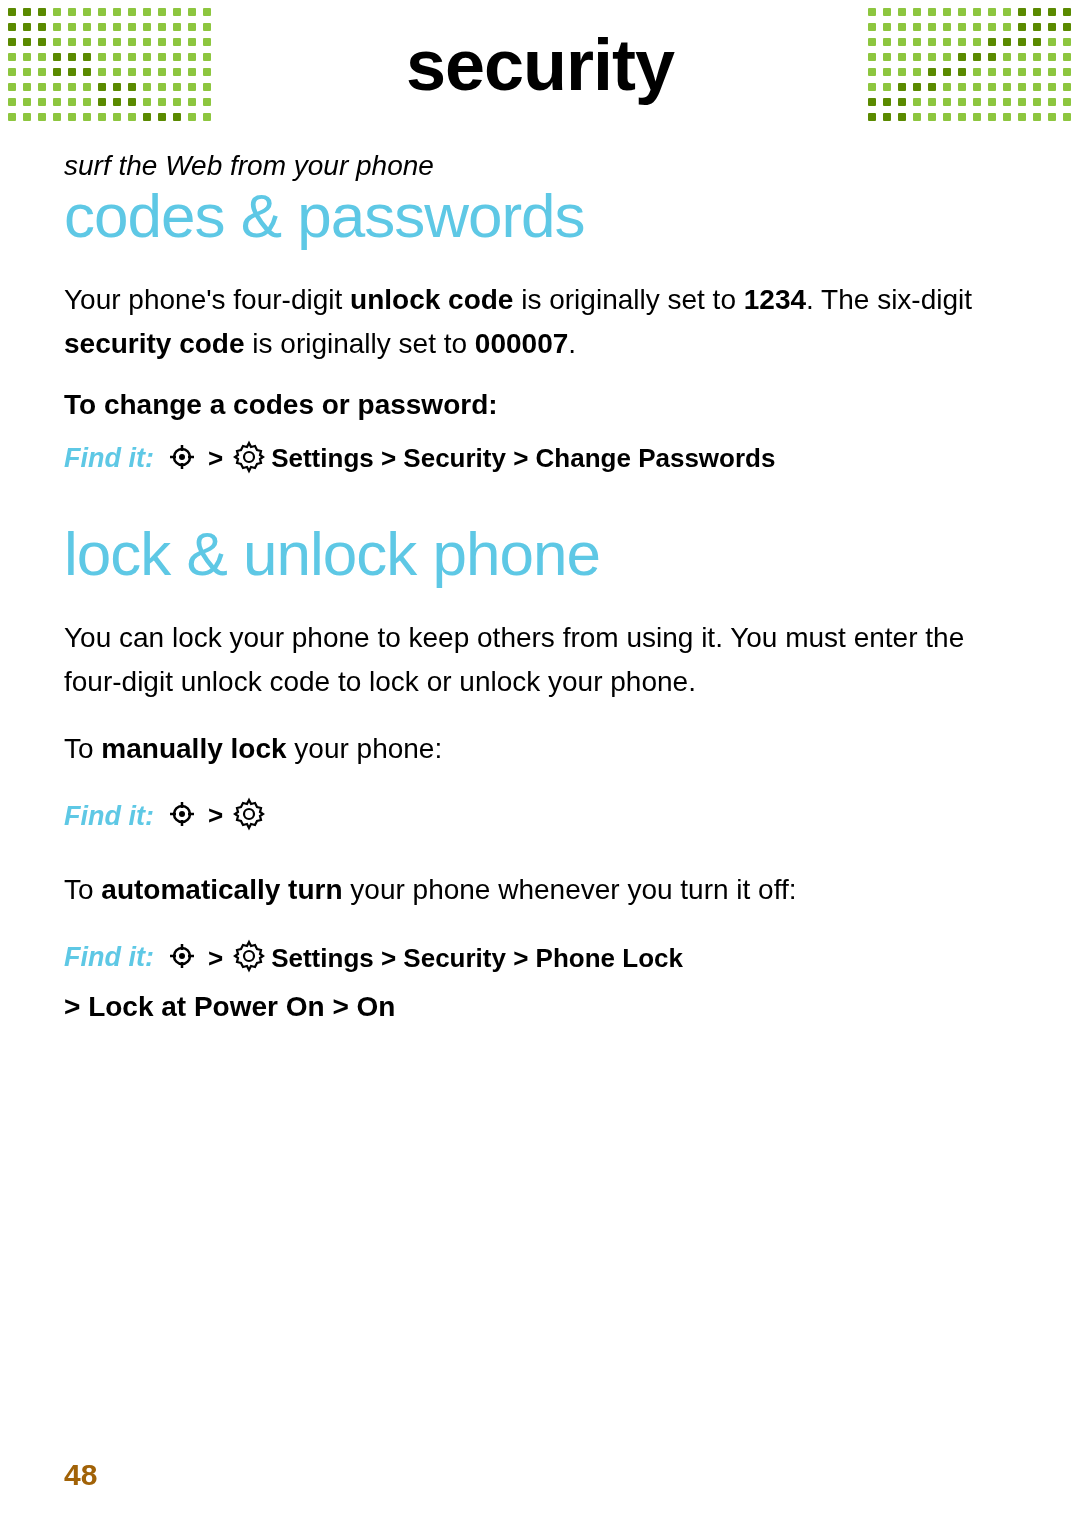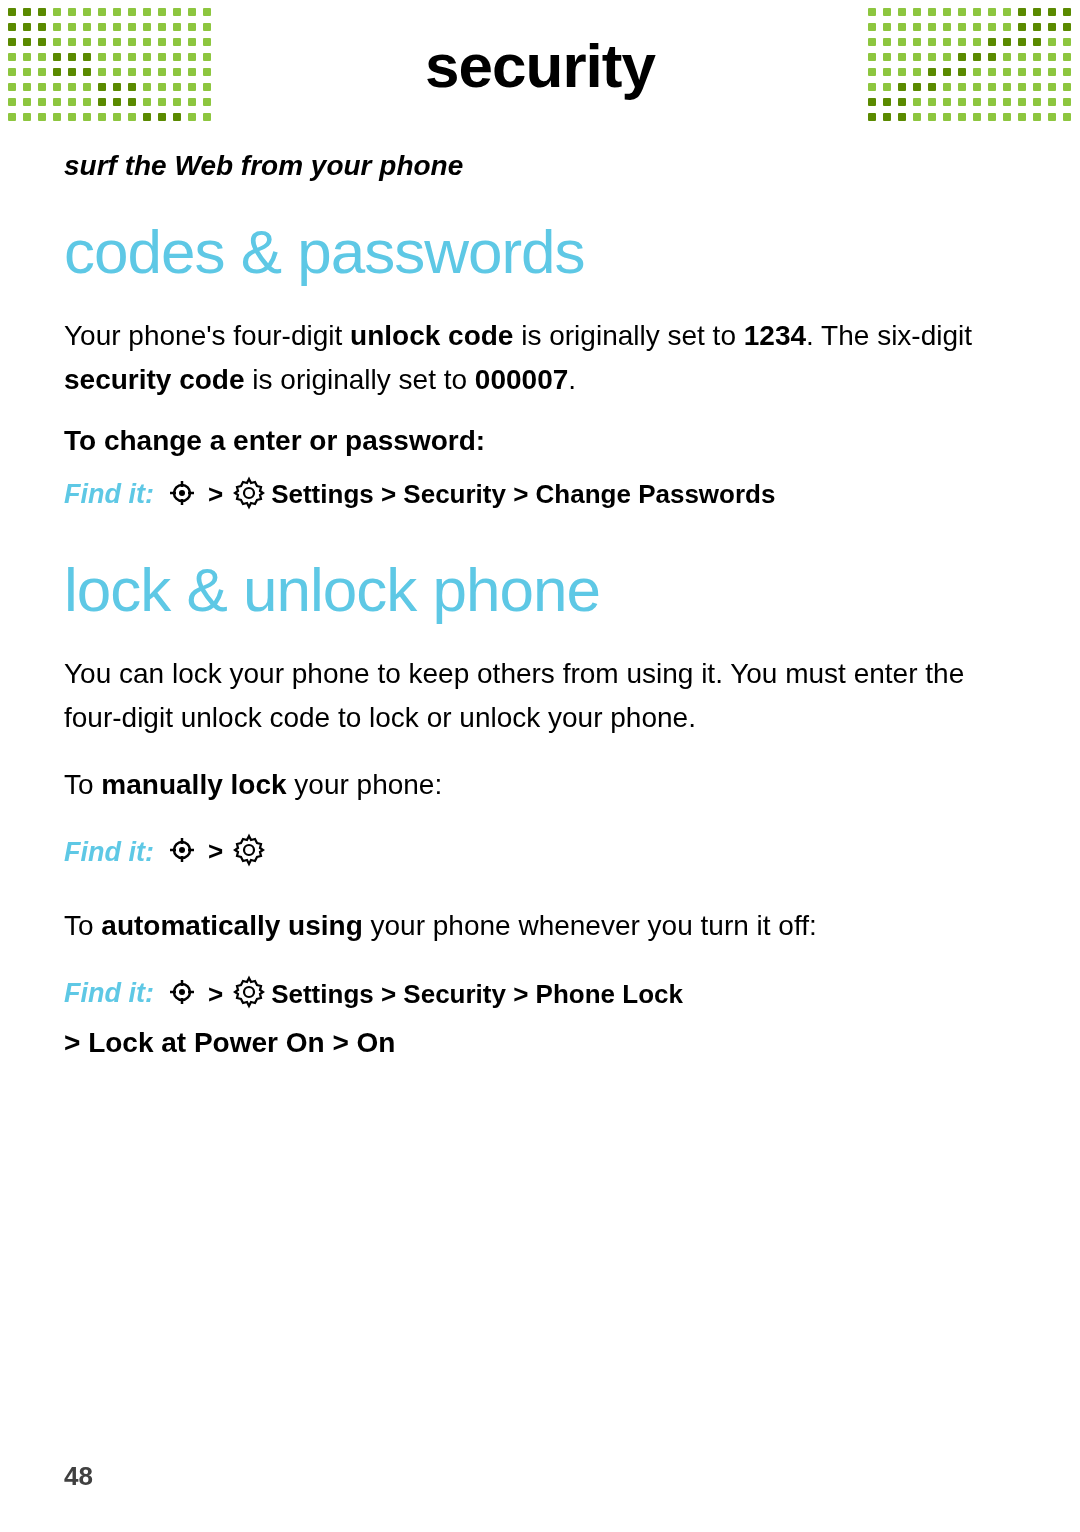--- a/index.html
+++ b/index.html
@@ -52,39 +52,38 @@
       height: 8px;
       background: #8dc63f;
       border-radius: 1px;
     }
 
     .dot.dark {
       background: #5a8a00;
     }
 
     .page-title {
-      font-size: 62px;
+      font-size: 72px;
       font-weight: 900;
       color: #000000;
       text-align: center;
       z-index: 1;
       letter-spacing: -1px;
     }
 
     
     .content {
       padding: 20px 64px 60px 64px;
     }
 
     .subtitle {
       font-size: 28px;
       font-style: italic;
-      font-weight: bold;
-      color: #000000;
-      margin-bottom: 36px;
+      font-weight: normal;
+      color: #000000;
     }
 
     .section-heading {
       font-size: 62px;
       font-weight: 400;
       color: #5ec8e5;
       margin-bottom: 28px;
       line-height: 1.1;
       letter-spacing: -1px;
     }
@@ -152,23 +151,23 @@
     }
 
     .section-divider {
       margin-bottom: 40px;
     }
 
     .page-number {
       position: absolute;
       bottom: 40px;
       left: 64px;
-      font-size: 26px;
+      font-size: 30px;
       font-weight: 900;
-      color: #404040;
+      color: #a16207;
     }
 
     
     .find-it-multiline {
       font-size: 28px;
       color: #000000;
       margin-bottom: 30px;
       line-height: 1.7;
     }
 
@@ -427,21 +426,21 @@
 
   <p class="subtitle">surf the Web from your phone</p>
 
   <div class="section-divider">
     <h2 class="section-heading">codes &amp; passwords</h2>
 
     <p class="body-text">
       Your phone's four-digit <strong>unlock code</strong> is originally set to <strong>1234</strong>. The six-digit <strong>security code</strong> is originally set to <strong>000007</strong>.
     </p>
 
-    <p class="subheading">To change a enter or password:</p>
+    <p class="subheading">To change a codes or password:</p>
 
     <div class="find-it-line">
       <span class="find-it-label">Find it:</span>
 
       <svg class="nav-icon" viewBox="0 0 36 36" xmlns="http://www.w3.org/2000/svg">
         <circle cx="18" cy="18" r="8" fill="none" stroke="#000" stroke-width="2.5"></circle>
         <line x1="18" y1="6" x2="18" y2="12" stroke="#000" stroke-width="2.5"></line>
         <line x1="18" y1="24" x2="18" y2="30" stroke="#000" stroke-width="2.5"></line>
         <line x1="6" y1="18" x2="12" y2="18" stroke="#000" stroke-width="2.5"></line>
         <line x1="24" y1="18" x2="30" y2="18" stroke="#000" stroke-width="2.5"></line>
@@ -479,21 +478,21 @@
         <circle cx="18" cy="18" r="3" fill="#000"></circle>
       </svg>
       <span style="margin: 0 4px; font-weight:700; font-size:26px;">&gt;</span>
       <svg class="settings-icon" viewBox="0 0 36 36" xmlns="http://www.w3.org/2000/svg">
         <circle cx="18" cy="18" r="5" fill="none" stroke="#000" stroke-width="2.2"></circle>
         <path d="M18 4 L20 8 L24 7 L26 11 L30 12 L29 16 L32 18 L29 20 L30 24 L26 25 L24 29 L20 28 L18 32 L16 28 L12 29 L10 25 L6 24 L7 20 L4 18 L7 16 L6 12 L10 11 L12 7 L16 8 Z" fill="none" stroke="#000" stroke-width="2.2"></path>
       </svg>
     </div>
 
     <p class="body-text">
-      To <strong>automatically using</strong> your phone whenever you turn it off:
+      To <strong>automatically turn</strong> your phone whenever you turn it off:
     </p>
 
     <div class="find-it-multiline">
       <div class="line1">
         <span class="find-it-label">Find it:</span>
         <svg class="nav-icon" viewBox="0 0 36 36" xmlns="http://www.w3.org/2000/svg">
           <circle cx="18" cy="18" r="8" fill="none" stroke="#000" stroke-width="2.5"></circle>
           <line x1="18" y1="6" x2="18" y2="12" stroke="#000" stroke-width="2.5"></line>
           <line x1="18" y1="24" x2="18" y2="30" stroke="#000" stroke-width="2.5"></line>
           <line x1="6" y1="18" x2="12" y2="18" stroke="#000" stroke-width="2.5"></line>

